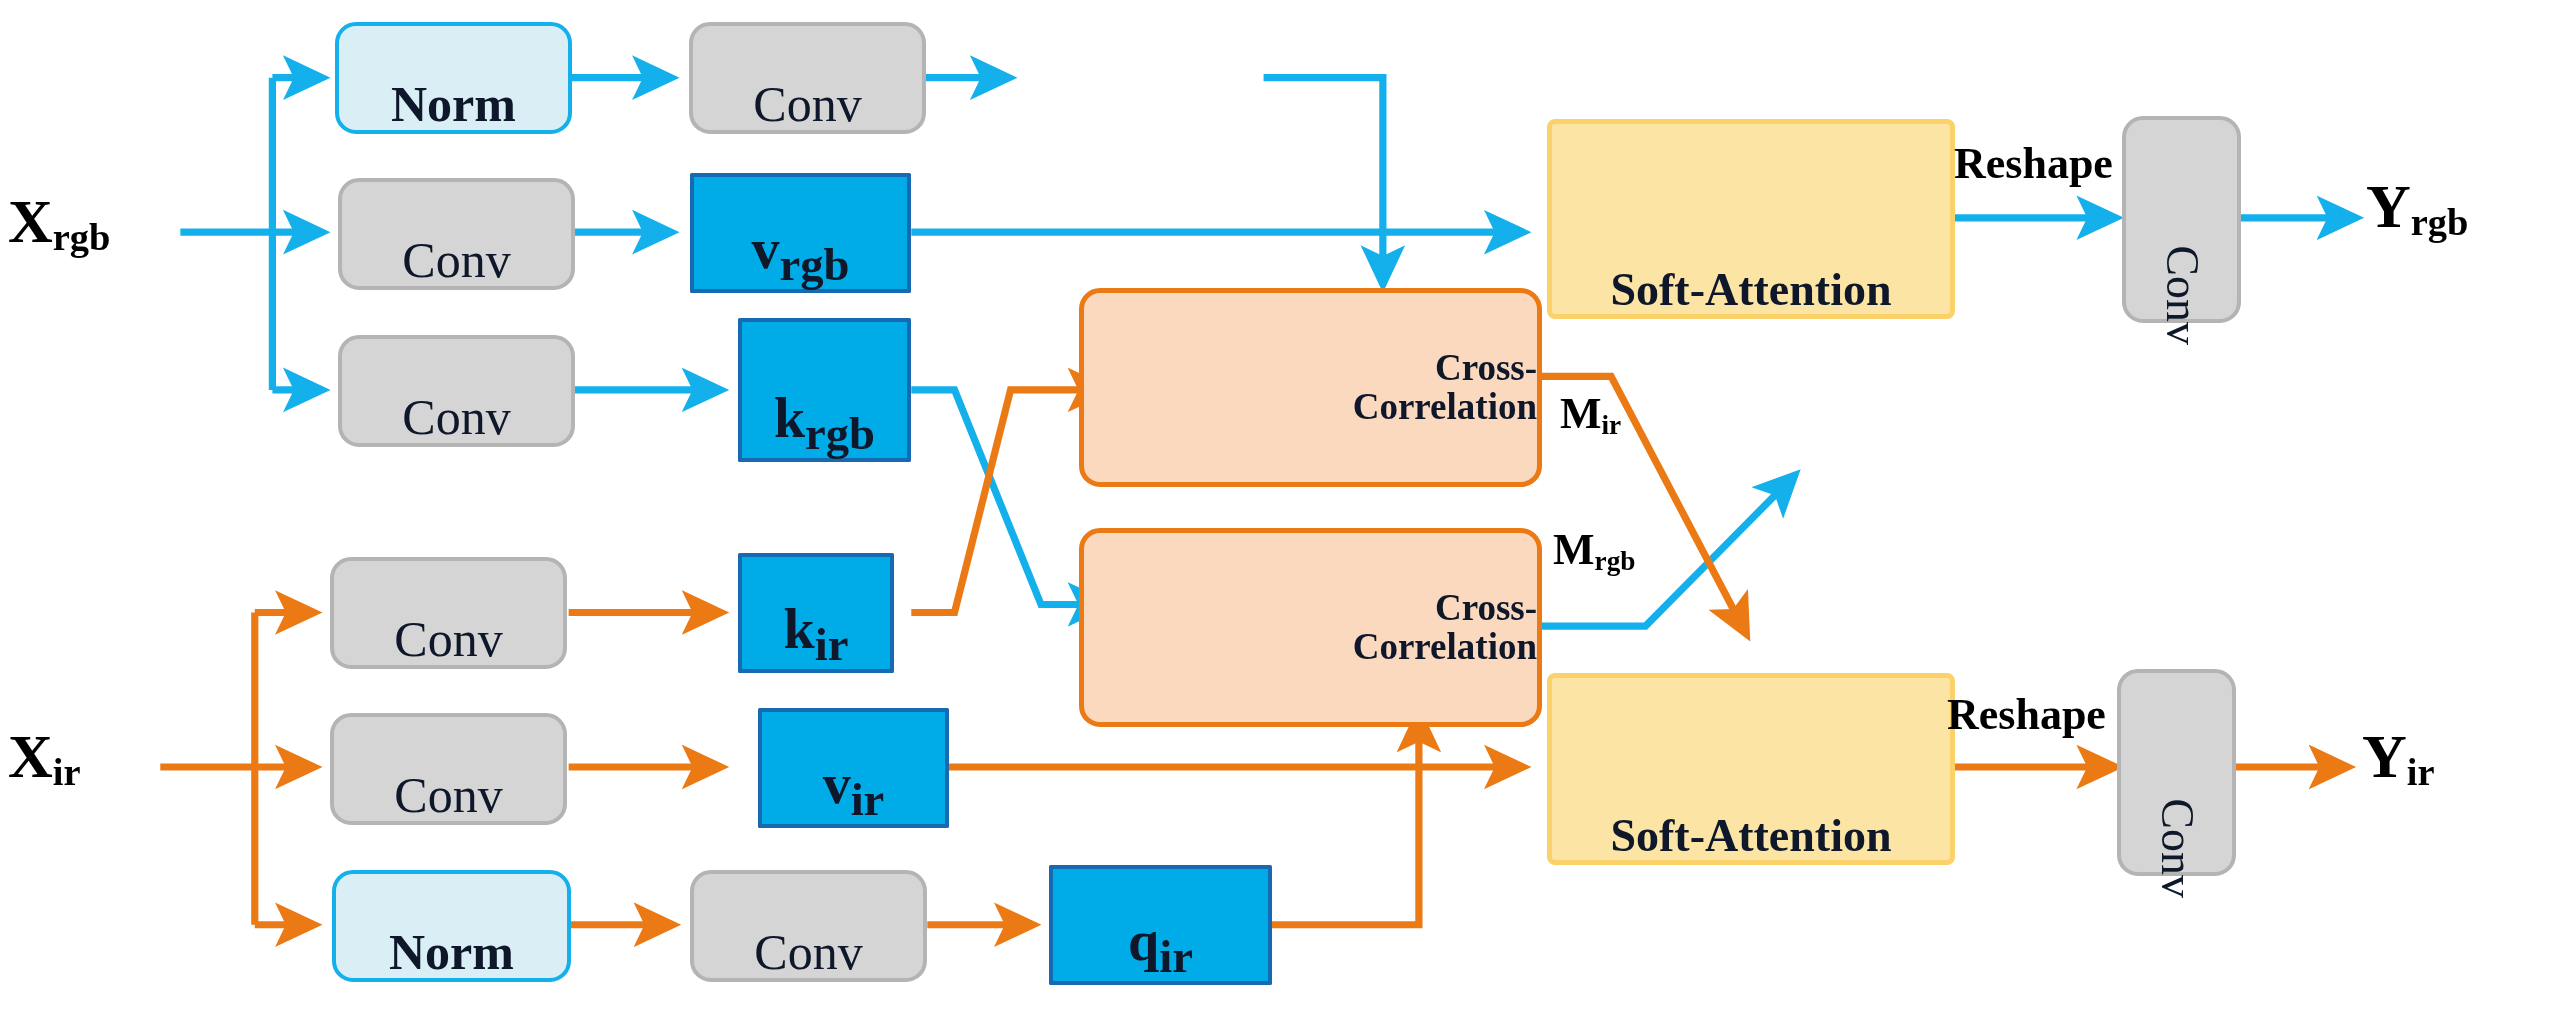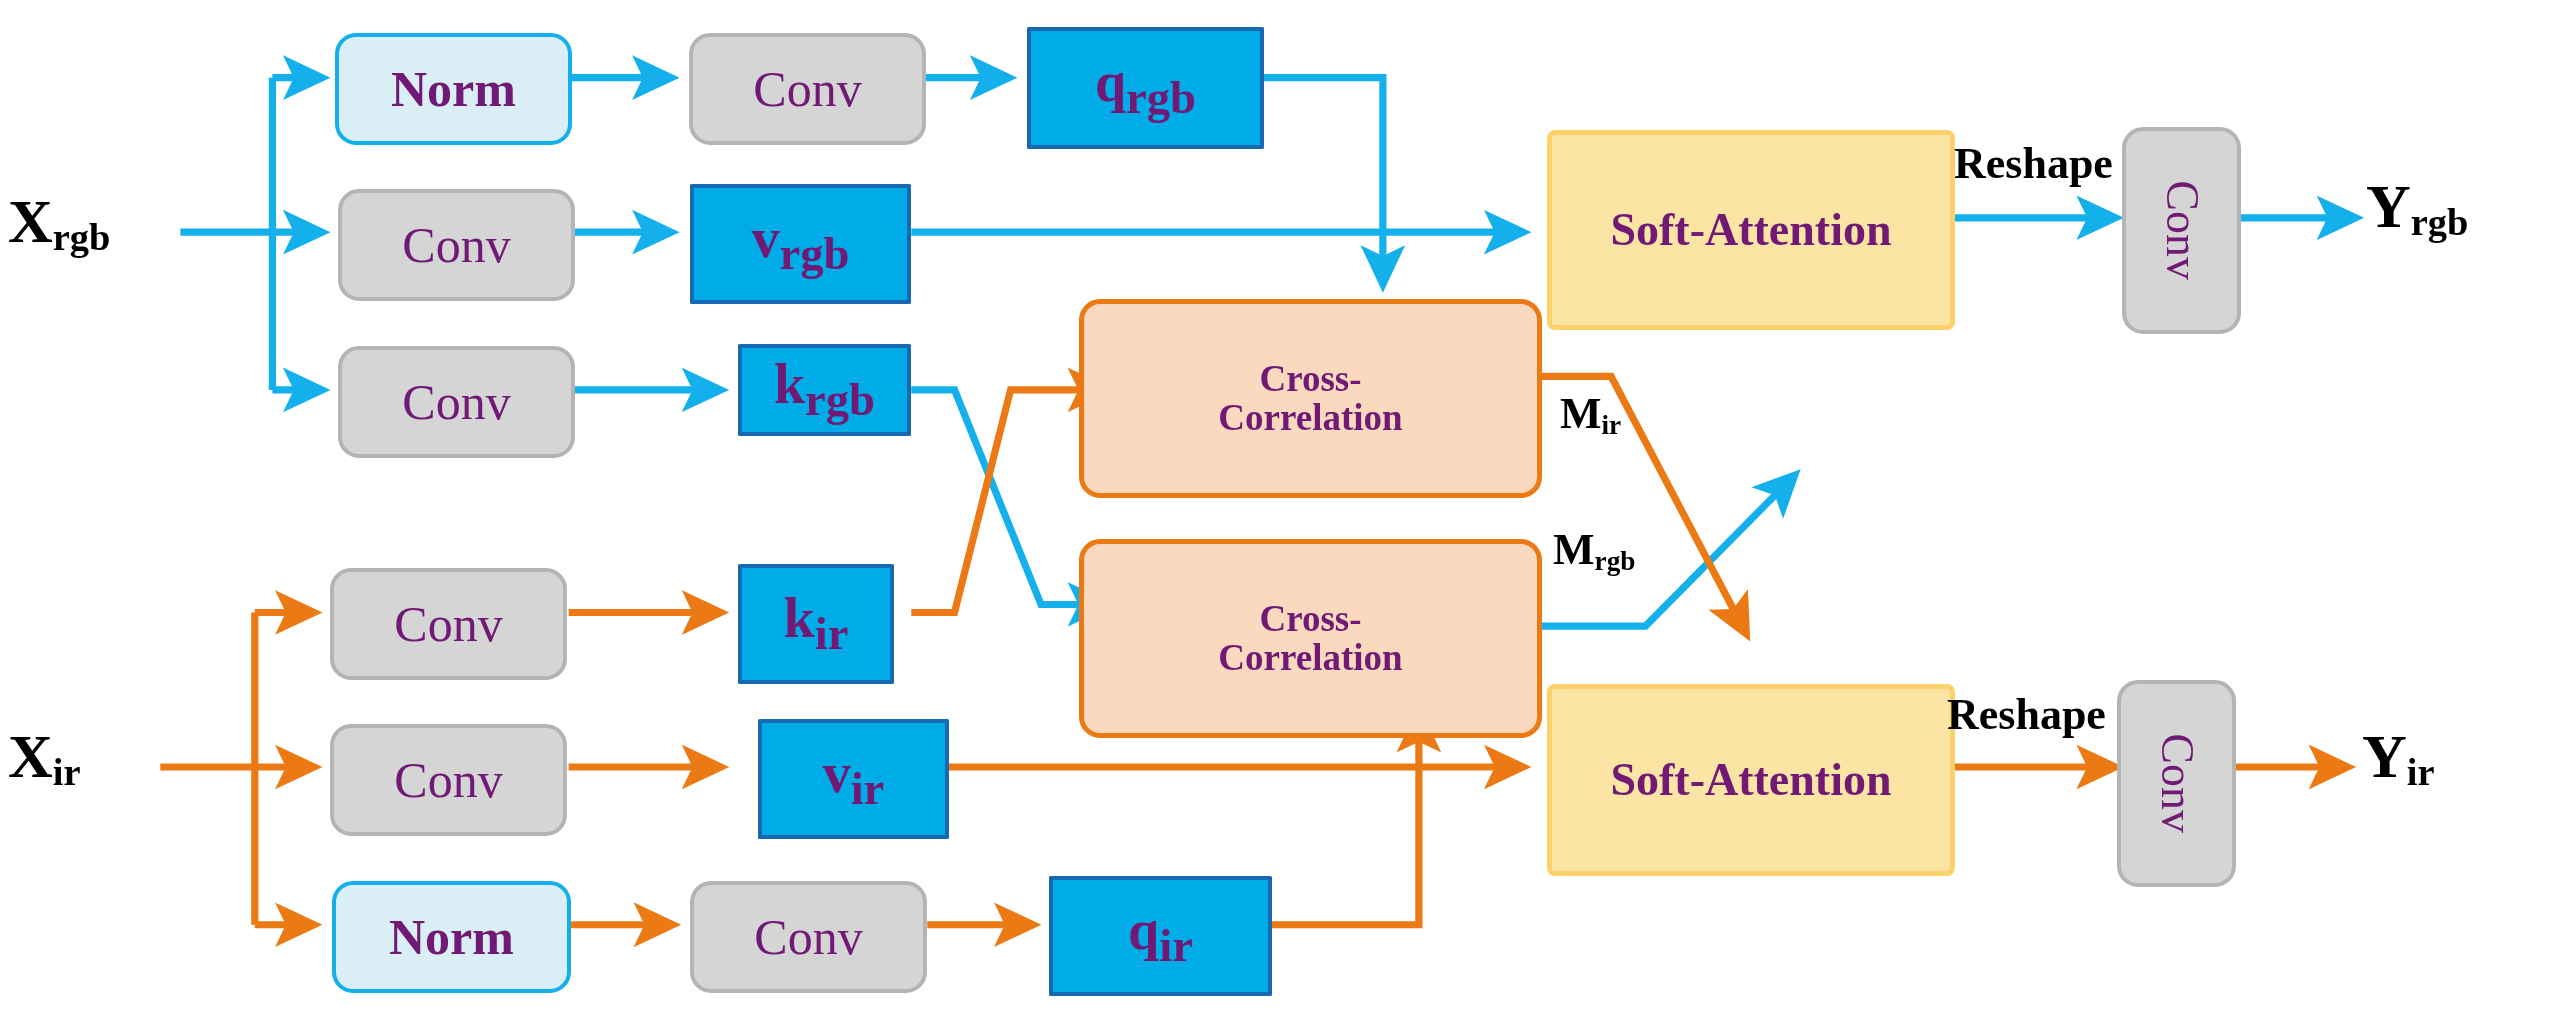--- a/index.html
+++ b/index.html
@@ -1,21 +1,21 @@
 <!DOCTYPE html>
 <html style="font-size:13px"><head>
 <meta charset="utf-8">
 <style>
   html,body{margin:0;padding:0;background:#ffffff;}
   body{font-family:"Liberation Serif", serif;}
   #stage{position:relative;width:2576px;height:1012px;background:#fff;overflow:hidden;}
   #wires{position:absolute;left:0;top:0;width:2576px;height:1012px;}
 
-  .node{position:absolute;box-sizing:border-box;display:flex;align-items:center;justify-content:center;
-        text-align:center;color:#701a75;font-weight:bold;line-height:1.05;margin-top:11px;}
+  .node{position:absolute;box-sizing:border-box;display:flex;align-items:flex-end;justify-content:center;
+        text-align:center;color:#0f172a;font-weight:bold;line-height:1.05;}
 
   
   .n-conv{background:#d5d5d5;border:4px solid #b4b4b4;border-radius:21px;font-size:50px;font-weight:normal;}
   
   .n-norm{background:#daeef6;border:4.8px solid #13b0ec;border-radius:21px;font-size:50px;font-weight:bold;}
   
   .n-tensor{background:#00ace8;border:4.8px solid #1769b2;border-radius:1.6px;font-size:56px;font-weight:bold;}
   
   .n-cross{background:#fad9bf;border:5.6px solid #ec7a14;border-radius:21px;font-size:37px;font-weight:bold;}
   
@@ -116,41 +116,36 @@
   </div>
 
   <div class="node n-norm" style="left:335px;top:22.4px;width:237px;height:112px;">
     <span>Norm</span>
   </div>
 
   <div class="node n-conv" style="left:689px;top:22.4px;width:237px;height:112px;">
     <span>Conv</span>
   </div>
 
-  <div class="node n-tensor" style="left:1027px;top:16px;width:237px;height:122px;">
-    <span>
-      <span>q</span><sub>rgb</sub>
-    </span>
-  </div>
 
   <div class="node n-conv" style="left:338px;top:178px;width:237px;height:112px;">
     <span>Conv</span>
   </div>
 
   <div class="node n-tensor" style="left:690px;top:173px;width:221px;height:120px;">
     <span>
       <span>v</span><sub>rgb</sub>
     </span>
   </div>
 
   <div class="node n-conv" style="left:338px;top:335px;width:237px;height:112px;">
     <span>Conv</span>
   </div>
 
-  <div class="node n-tensor" style="left:738px;top:333px;width:173px;height:92px;">
+  <div class="node n-tensor" style="left:738px;top:318px;width:173px;height:144px;">
     <span>
       <span>k</span><sub>rgb</sub>
     </span>
   </div>
 
   <div class="node n-conv" style="left:330px;top:557px;width:237px;height:112px;">
     <span>Conv</span>
   </div>
 
   <div class="node n-tensor" style="left:738px;top:553px;width:156px;height:120px;">

